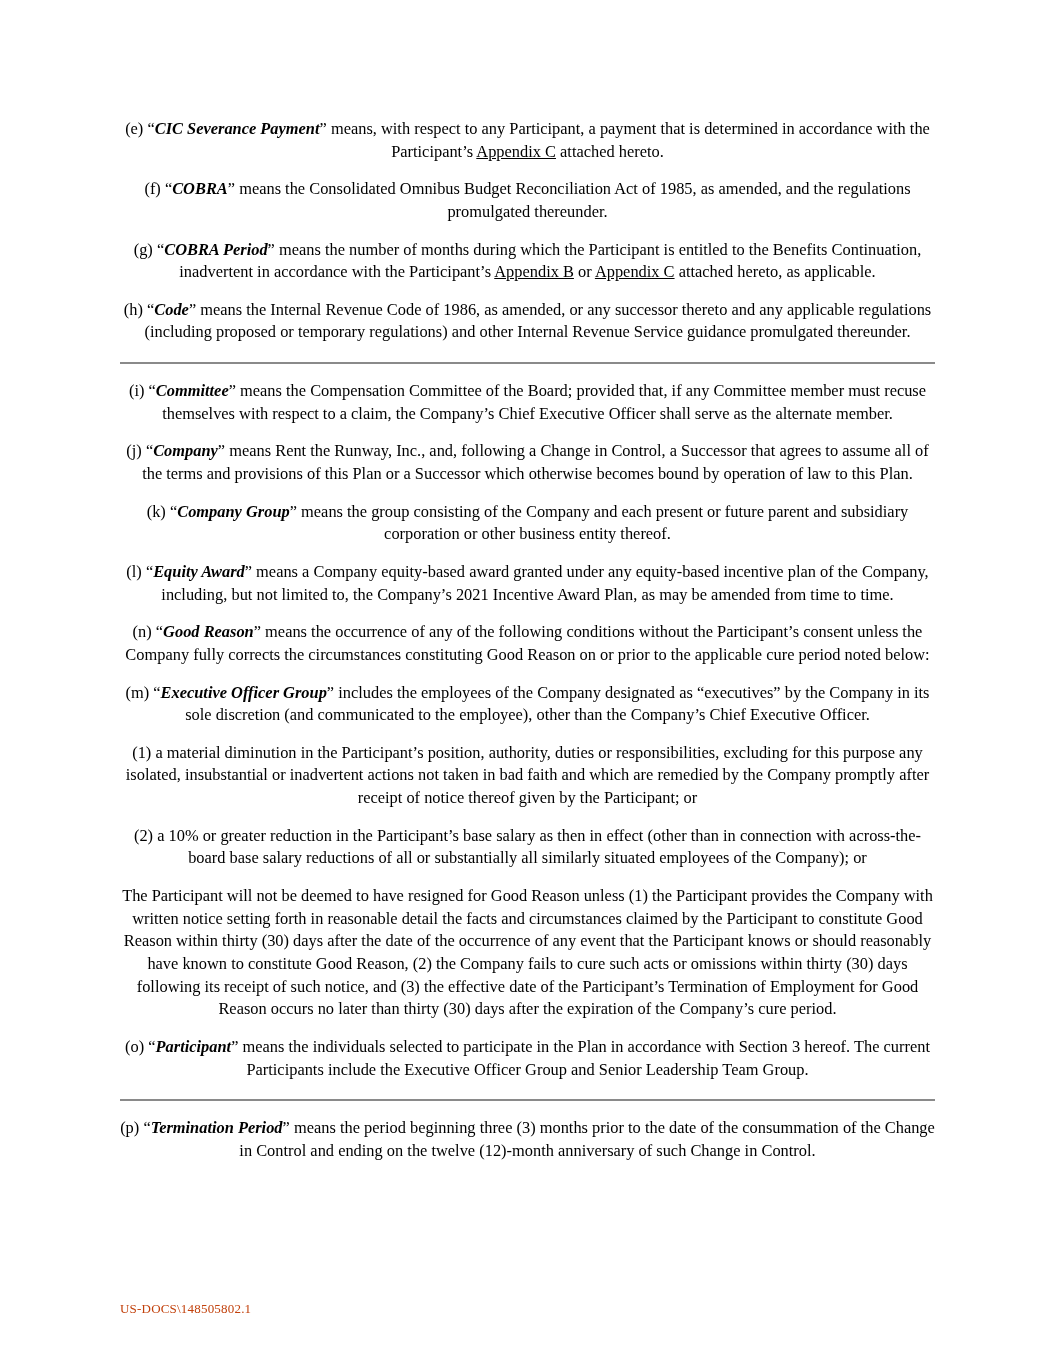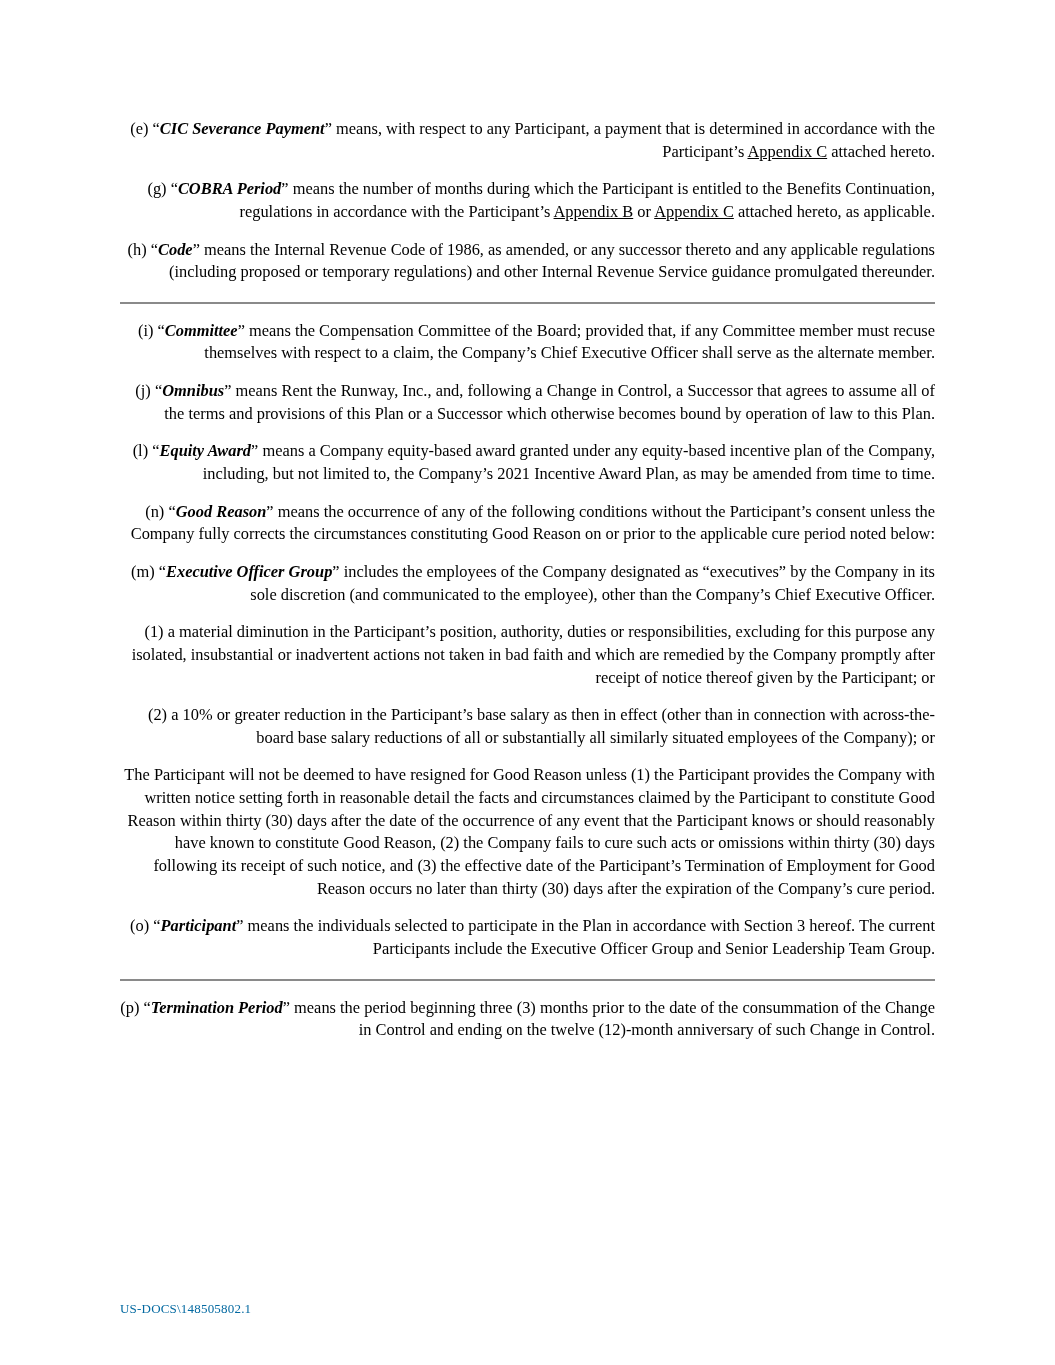--- a/index.html
+++ b/index.html
@@ -16,21 +16,21 @@
   .page {
     position: relative;
     width: 1055px;
     height: 1365px;
     box-sizing: border-box;
     padding: 118px 120px 0 120px;
   }
   .para {
     font-size: 16.4px;
     line-height: 1.38;
-    text-align: right;
+    text-align: center;
     margin: 0 0 15px 0;
   }
   .para.spaced-top {
   }
   .bi {
     font-weight: bold;
     font-style: italic;
   }
   .u {
     text-decoration: underline;
@@ -40,57 +40,65 @@
     border-top: 2px solid #8a8a8a;
     margin: 18px 0 16px 0;
     width: 100%;
   }
   .footer {
     position: absolute;
     left: 120px;
     bottom: 48px;
     font-size: 13px;
     letter-spacing: 0.2px;
-    color: #0369a1;
+    color: #c2410c;
     font-family: "Liberation Serif", serif;
   }
 </style>
 </head>
 <body>
 
 <div class="page">
 
   <p class="para">
     <span>(e)</span>
     <span>“</span><span class="bi">CIC Severance Payment</span><span>”</span><span> means, with respect to any Participant, a payment that is determined in accordance with the Participant’s </span><span class="u">Appendix C</span><span> attached hereto.</span>
   </p>
 
+  <p class="para">
+    <span>(f)</span>
+    <span>“</span><span class="bi">COBRA</span><span>”</span><span> means the Consolidated Omnibus Budget Reconciliation Act of 1985, as amended, and the regulations promulgated thereunder.</span>
+  </p>
 
   <p class="para">
     <span>(g)</span>
-    <span>“</span><span class="bi">COBRA Period</span><span>”</span><span> means the number of months during which the Participant is entitled to the Benefits Continuation, regulations in accordance with the Participant’s </span><span class="u">Appendix B</span><span> or </span><span class="u">Appendix C</span><span> attached hereto, as applicable.</span>
+    <span>“</span><span class="bi">COBRA Period</span><span>”</span><span> means the number of months during which the Participant is entitled to the Benefits Continuation, inadvertent in accordance with the Participant’s </span><span class="u">Appendix B</span><span> or </span><span class="u">Appendix C</span><span> attached hereto, as applicable.</span>
   </p>
 
   <p class="para">
     <span>(h)</span>
     <span>“</span><span class="bi">Code</span><span>”</span><span> means the Internal Revenue Code of 1986, as amended, or any successor thereto and any applicable regulations (including proposed or temporary regulations) and other Internal Revenue Service guidance promulgated thereunder.</span>
   </p>
 
   <hr class="rule">
 
   <p class="para">
     <span>(i)</span>
     <span>“</span><span class="bi">Committee</span><span>”</span><span> means the Compensation Committee of the Board; provided that, if any Committee member must recuse themselves with respect to a claim, the Company’s Chief Executive Officer shall serve as the alternate member.</span>
   </p>
 
   <p class="para">
     <span>(j)</span>
-    <span>“</span><span class="bi">Omnibus</span><span>”</span><span> means Rent the Runway, Inc., and, following a Change in Control, a Successor that agrees to assume all of the terms and provisions of this Plan or a Successor which otherwise becomes bound by operation of law to this Plan.</span>
+    <span>“</span><span class="bi">Company</span><span>”</span><span> means Rent the Runway, Inc., and, following a Change in Control, a Successor that agrees to assume all of the terms and provisions of this Plan or a Successor which otherwise becomes bound by operation of law to this Plan.</span>
   </p>
 
+  <p class="para">
+    <span>(k)</span>
+    <span>“</span><span class="bi">Company Group</span><span>”</span><span> means the group consisting of the Company and each present or future parent and subsidiary corporation or other business entity thereof.</span>
+  </p>
 
   <p class="para">
     <span>(l)</span>
     <span>“</span><span class="bi">Equity Award</span><span>”</span><span> means a Company equity-based award granted under any equity-based incentive plan of the Company, including, but not limited to, the Company’s 2021 Incentive Award Plan, as may be amended from time to time.</span>
   </p>
 
   <p class="para">
     <span>(n)</span>
     <span>“</span><span class="bi">Good Reason</span><span>”</span><span> means the occurrence of any of the following conditions without the Participant’s consent unless the Company fully corrects the circumstances constituting Good Reason on or prior to the applicable cure period noted below:</span>
   </p>

